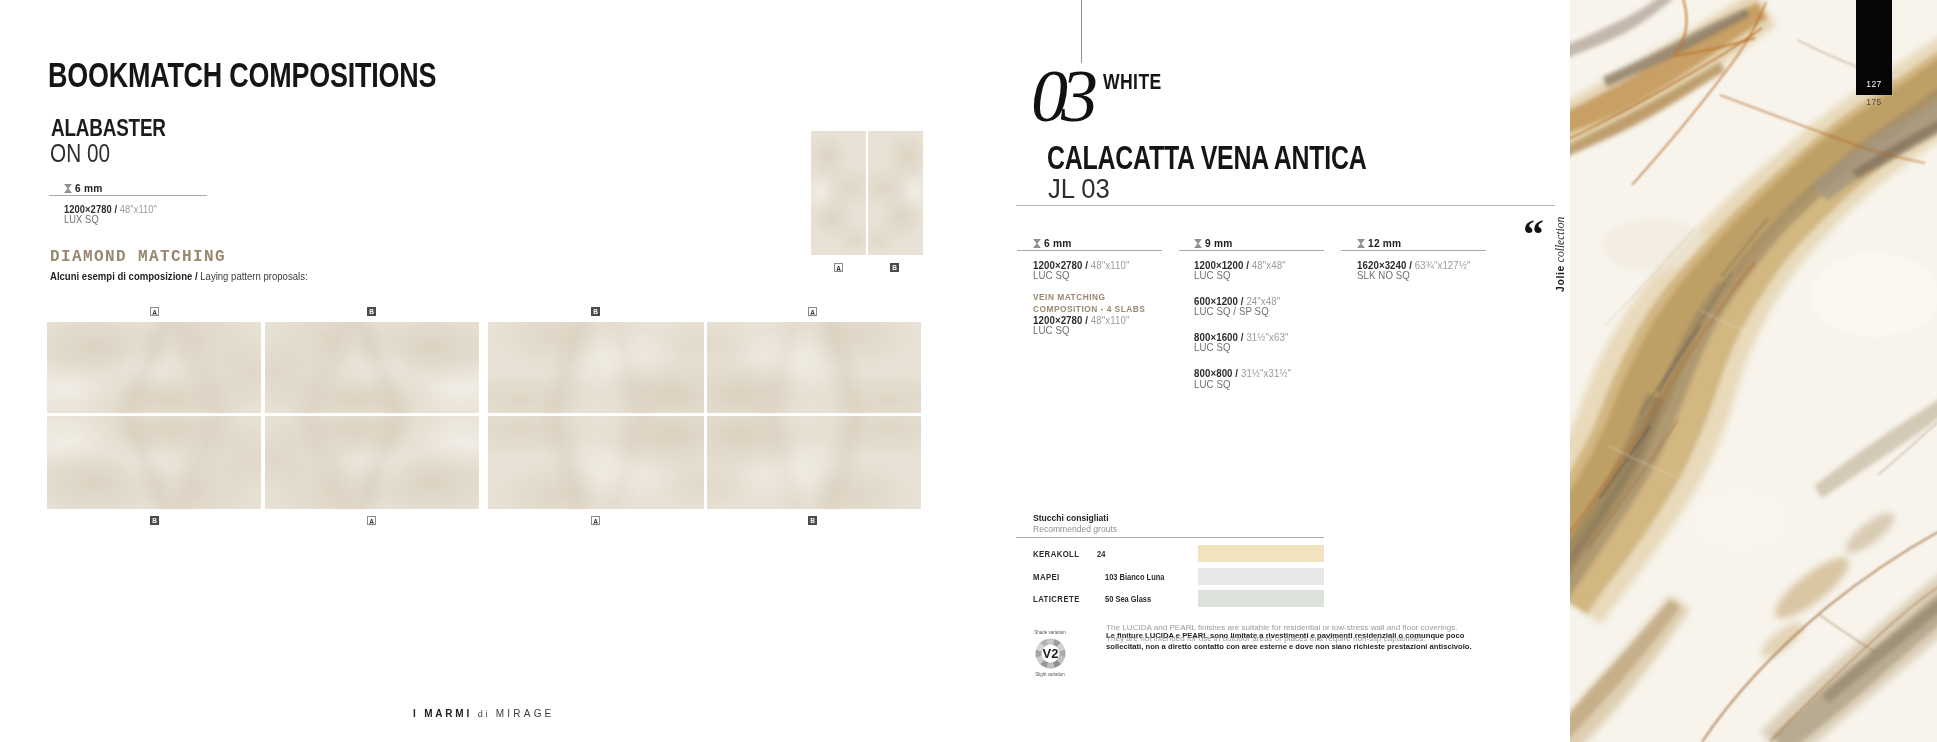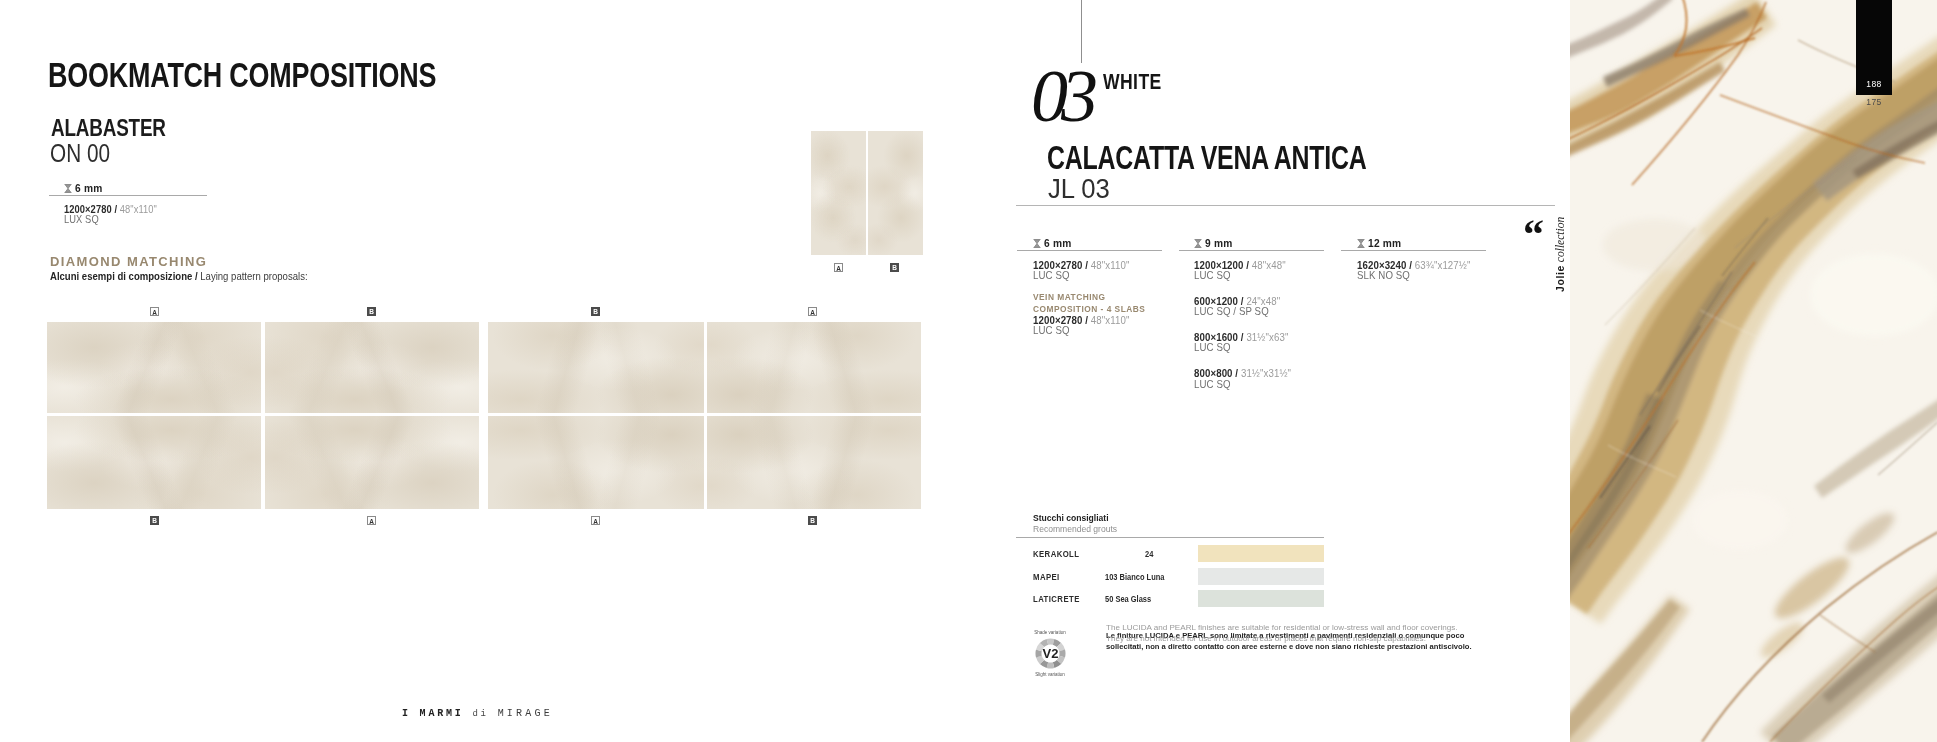--- a/index.html
+++ b/index.html
@@ -62,21 +62,21 @@
 <div class="abs" style="left:50px; top:141px; font-size:25px; line-height:25px; color:#2e2e2e; transform:scaleX(0.83); transform-origin:0 0;">ON 00</div>
 
 <div class="abs thk" style="left:64px; top:182.5px;"><svg width="8" height="9" viewBox="0 0 8 9" style="vertical-align:-1px">
       <path d="M0.5 0.5 H7.5 M0.5 8.5 H7.5 M1.5 1 L6.5 1 L4 4.5 Z M1.5 8 L6.5 8 L4 4.5 Z" stroke="#8d8d8d" stroke-width="1" fill="#999"></path>
     </svg> 6 mm</div>
 
 <div class="abs" style="left:49px; top:195px; width:158px; height:1px; background:#a9a9a9;"></div>
 
 <div class="abs spec" style="left:64px; top:203.5px; font-size:10.6px; line-height:10.3px; transform:scaleX(0.88); transform-origin:0 0;"><span class="b">1200×2780 / </span><span class="gray">48"x110"</span><br><span style="color:#6f6f6f;">LUX SQ</span></div>
 
-<div class="abs b taupe" style="left:50px; top:254px; font-size:13px; letter-spacing:1.4px;">DIAMOND MATCHING</div>
+<div class="abs b taupe" style="left:50px; top:248px; font-size:16px; letter-spacing:1.4px;font-family:Liberation Mono, monospace;">DIAMOND MATCHING</div>
 
 <div class="abs" style="left:50px; top:270px; font-size:10.5px; color:#242424; transform:scaleX(0.91); transform-origin:0 0;"><span class="b">Alcuni esempi di composizione / </span><span style="color:#3c3c3c;">Laying pattern proposals:</span></div>
 
 <div class="tile" style="left:810.5px; top:131px; width:55.5px; height:124px;">
     <div class="tx3"></div>
   </div>
 
 <div class="tile" style="left:867.5px; top:131px; width:55.5px; height:124px;">
     <div class="tx3 fx"></div>
   </div>
@@ -126,21 +126,21 @@
 <div class="lbl lblA" style="left:808px; top:307px;">A</div>
 
 <div class="lbl lblB" style="left:150px; top:516px;">B</div>
 
 <div class="lbl lblA" style="left:367px; top:516px;">A</div>
 
 <div class="lbl lblA" style="left:591px; top:516px;">A</div>
 
 <div class="lbl lblB" style="left:808px; top:516px;">B</div>
 
-<div class="abs" style="left:402px; top:708px; font-size:10px; letter-spacing:2.8px; color:#454545;font-family:Liberation Mono, monospace;"><span class="b" style="color:#222;">I MARMI</span> <span style="font-size:9px;">di</span> <span style="letter-spacing:3.2px; color:#3b3b3b;">MIRAGE</span></div>
+<div class="abs" style="left:413px; top:708px; font-size:10px; letter-spacing:2.8px; color:#454545;"><span class="b" style="color:#222;">I MARMI</span> <span style="font-size:9px;">di</span> <span style="letter-spacing:3.2px; color:#3b3b3b;">MIRAGE</span></div>
 
 <div class="abs" style="left:1081px; top:0; width:1px; height:63px; background:#8f8f8f;"></div>
 
 <div class="abs" style="left:1031px; top:59px; font-family:'Liberation Serif',serif; font-style:italic; font-size:74px; line-height:74px; letter-spacing:-7px; color:#111;">03</div>
 
 <div class="abs b" style="left:1103px; top:71px; font-size:22px; line-height:22px; letter-spacing:0.5px; color:#161616; transform:scaleX(0.80); transform-origin:0 0;">WHITE</div>
 
 <div class="abs b" style="left:1047px; top:141px; font-size:33px; line-height:33px; letter-spacing:-0.3px; color:#151515; transform:scaleX(0.755); transform-origin:0 0;">CALACATTA VENA ANTICA</div>
 
 <div class="abs" style="left:1048px; top:176px; font-size:27px; line-height:27px; color:#2e2e2e; transform:scaleX(0.95); transform-origin:0 0;">JL 03</div>
@@ -188,21 +188,21 @@
 <div class="abs" style="left:1523px; top:213px; font-family:'Liberation Serif',serif; font-weight:bold; font-size:42px; line-height:42px; color:#111;">“</div>
 
 <div class="abs" style="left:1554px; top:292px; transform:rotate(-90deg); transform-origin:0 0; white-space:nowrap; font-size:10.5px;"><span class="b" style="letter-spacing:0.6px; color:#1a1a1a;">Jolie</span> <span style="font-family:'Liberation Serif',serif; font-style:italic; font-size:11.5px; color:#222;">collection</span></div>
 
 <div class="abs" style="left:1033px; top:512px; font-size:9.5px; line-height:11px; transform:scaleX(0.90); transform-origin:0 0;"><span class="b" style="color:#222;">Stucchi consigliati</span><br><span style="color:#8f8f8f;">Recommended grouts</span></div>
 
 <div class="abs" style="left:1016px; top:537px; width:308px; height:1px; background:#a9a9a9;"></div>
 
 <div class="abs b" style="left:1033px; top:549px; font-size:9px; letter-spacing:0.5px; color:#2b2b2b; transform:scaleX(0.86); transform-origin:0 0;">KERAKOLL</div>
 
-<div class="abs b" style="left:1145px; top:549px; font-size:8.5px; color:#2b2b2b; transform:scaleX(0.88); transform-origin:0 0;">24</div>
+<div class="abs b" style="left:1097px; top:549px; font-size:8.5px; color:#2b2b2b; transform:scaleX(0.88); transform-origin:0 0;">24</div>
 
 <div class="abs" style="left:1198px; top:545px; width:126px; height:17px; background:#f1e3bd;"></div>
 
 <div class="abs b" style="left:1033px; top:571.5px; font-size:9px; letter-spacing:0.5px; color:#2b2b2b; transform:scaleX(0.86); transform-origin:0 0;">MAPEI</div>
 
 <div class="abs b" style="left:1105px; top:571.5px; font-size:8.5px; color:#2b2b2b; transform:scaleX(0.88); transform-origin:0 0;">103 Bianco Luna</div>
 
 <div class="abs" style="left:1198px; top:567.5px; width:126px; height:17px; background:#e6e8e7;"></div>
 
 <div class="abs b" style="left:1033px; top:594px; font-size:9px; letter-spacing:0.5px; color:#2b2b2b; transform:scaleX(0.86); transform-origin:0 0;">LATICRETE</div>
@@ -325,15 +325,15 @@
     <path d="M250,615 C268,628 286,640 305,652" stroke="#9c6a38" stroke-width="1.1" opacity="0.6" fill="none"></path>
     <path d="M165,248 C205,215 245,185 285,158" stroke="#a09078" stroke-width="1.1" opacity="0.5" fill="none"></path>
     <path d="M35,325 C65,295 95,262 125,228" stroke="#b09a78" stroke-width="1" opacity="0.45" fill="none"></path>
     <path d="M308,475 C328,458 348,440 368,422" stroke="#9c8c74" stroke-width="1.2" opacity="0.55" fill="none"></path>
   </g>
 </svg>
 </div>
 
 <div class="abs" style="left:1856px; top:0; width:36px; height:95px; background:#060606;"></div>
 
-<div class="abs" style="left:1856px; top:79px; width:36px; text-align:center; font-size:8.5px; color:#fff; letter-spacing:0.5px;">188</div>
+<div class="abs" style="left:1856px; top:79px; width:36px; text-align:center; font-size:8.5px; color:#fff; letter-spacing:0.5px;">127</div>
 
 <div class="abs" style="left:1856px; top:97px; width:36px; text-align:center; font-size:8.5px; color:#4a4a4a; letter-spacing:0.5px;">175</div>
 
 </body></html>

